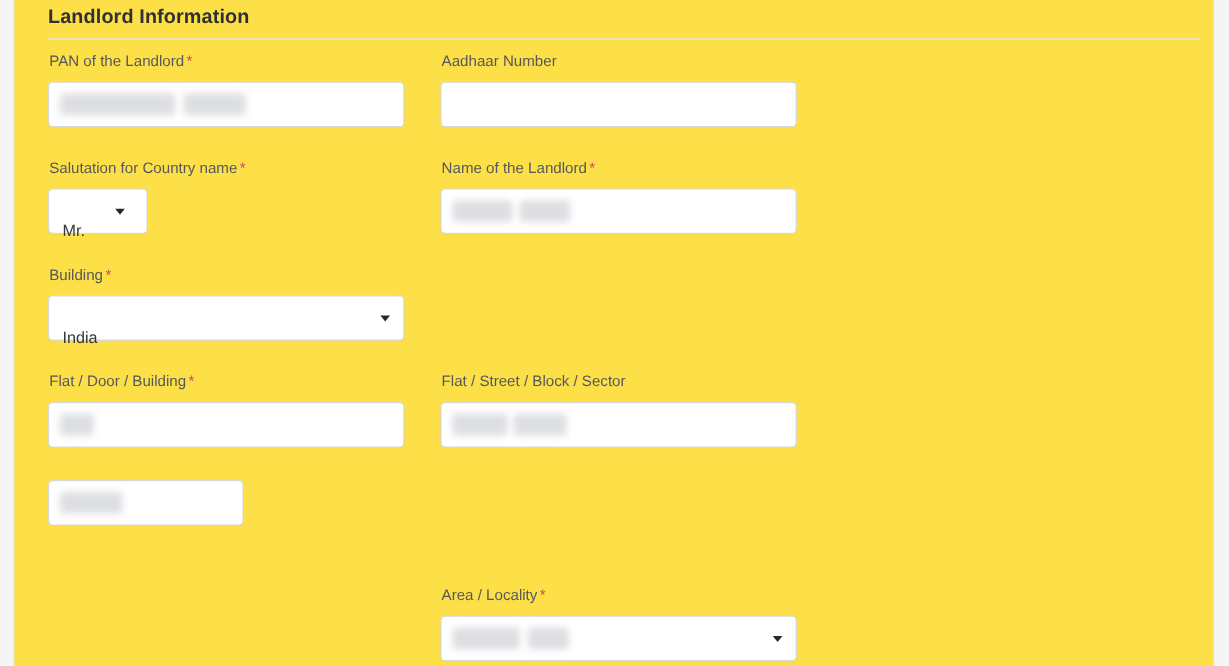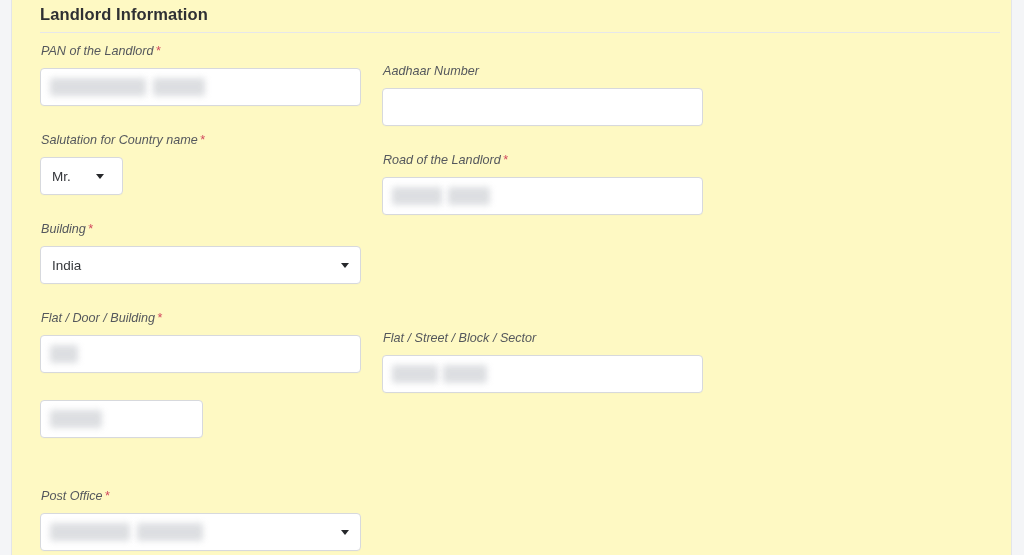--- a/index.html
+++ b/index.html
@@ -42,21 +42,21 @@
   .gutter-right {
     position: absolute;
     left: 1012px; top: 0;
     width: 12px; height: 555px;
     background: #f4f5f7;
   }
   .panel {
     position: absolute;
     left: 12px; top: 0;
     width: 999px; height: 555px;
-    background: #fef9c3;
+    background: #fde047;
     overflow: hidden;
   }
 
   
   .section-head {
     position: absolute;
     left: 28px;
     top: 4px;
     width: 960px;
   }
@@ -85,53 +85,52 @@
   .row {
     position: relative;
     width: 100%;
     height: 89px;
   }
   .field {
     position: absolute;
     top: 0;
   }
   .col-left  { left: 0px; }
-  .col-right { left: 342px; margin-top: 20px; }
+  .col-right { left: 327px; }
 
   .lbl {
     display: block;
     font-size: 12.6px;
     color: #55585d;
     line-height: 15px;
     margin: 0 0 9px 1px;
     white-space: nowrap;
-    font-style: italic;
   }
   .req {
     color: #d24a5e;
     font-size: 12.6px;
     padding-left: 2px;
   }
 
   .control {
     position: relative;
     height: 38px;
     background: #ffffff;
     border: 1px solid #d7d9dd;
     border-radius: 4px;
     box-shadow: 0 1px 1px rgba(0,0,0,0.015);
   }
-  .control.w-lg { width: 321px; }
+  .control.w-lg { width: 297px; }
   .control.w-md { width: 163px; }
   .control.w-sm { width: 83px; }
 
   .value {
     position: absolute;
     left: 11px;
-    top: 0;
+    top: 16px;
     height: 38px;
     line-height: 38px;
     font-size: 13.5px;
     color: #35373b;
     white-space: nowrap;
   }
 
   
   .blur {
     position: absolute;
@@ -201,21 +200,21 @@
 
         <div class="field col-left">
           <span class="lbl"><span>Salutation for Country name</span><span class="req">*</span></span>
           <div class="control w-sm">
             <span class="value">Mr.</span>
             <span class="caret inline"></span>
           </div>
         </div>
 
         <div class="field col-right">
-          <span class="lbl"><span>Road of the Landlord</span><span class="req">*</span></span>
+          <span class="lbl"><span>Name of the Landlord</span><span class="req">*</span></span>
           <div class="control w-lg">
             <span class="sr"></span>
             <span class="blur" style="left:9px;width:50px;"></span>
             <span class="blur" style="left:65px;width:42px;"></span>
           </div>
         </div>
 
       </div>
 
       <div class="row">
@@ -257,28 +256,28 @@
           <div class="control w-md">
             <span class="sr"></span>
             <span class="blur" style="left:9px;width:52px;"></span>
           </div>
         </div>
 
       </div>
 
       <div class="row">
 
-        <div class="field col-left">
-          <span class="lbl"><span>Post Office</span><span class="req">*</span></span>
-          <div class="control w-lg">
-            <span class="sr"></span>
-            <span class="blur" style="left:9px;width:80px;"></span>
-            <span class="blur" style="left:96px;width:66px;"></span>
+
+        <div class="field col-right">
+          <span class="lbl"><span>Area / Locality</span><span class="req">*</span></span>
+          <div class="control w-lg">
+            <span class="sr"></span>
+            <span class="blur" style="left:9px;width:56px;"></span>
+            <span class="blur" style="left:72px;width:34px;"></span>
             <span class="caret at-right"></span>
           </div>
         </div>
-
 
       </div>
 
     </div>
   </div>
 </div>
 
 </body></html>

